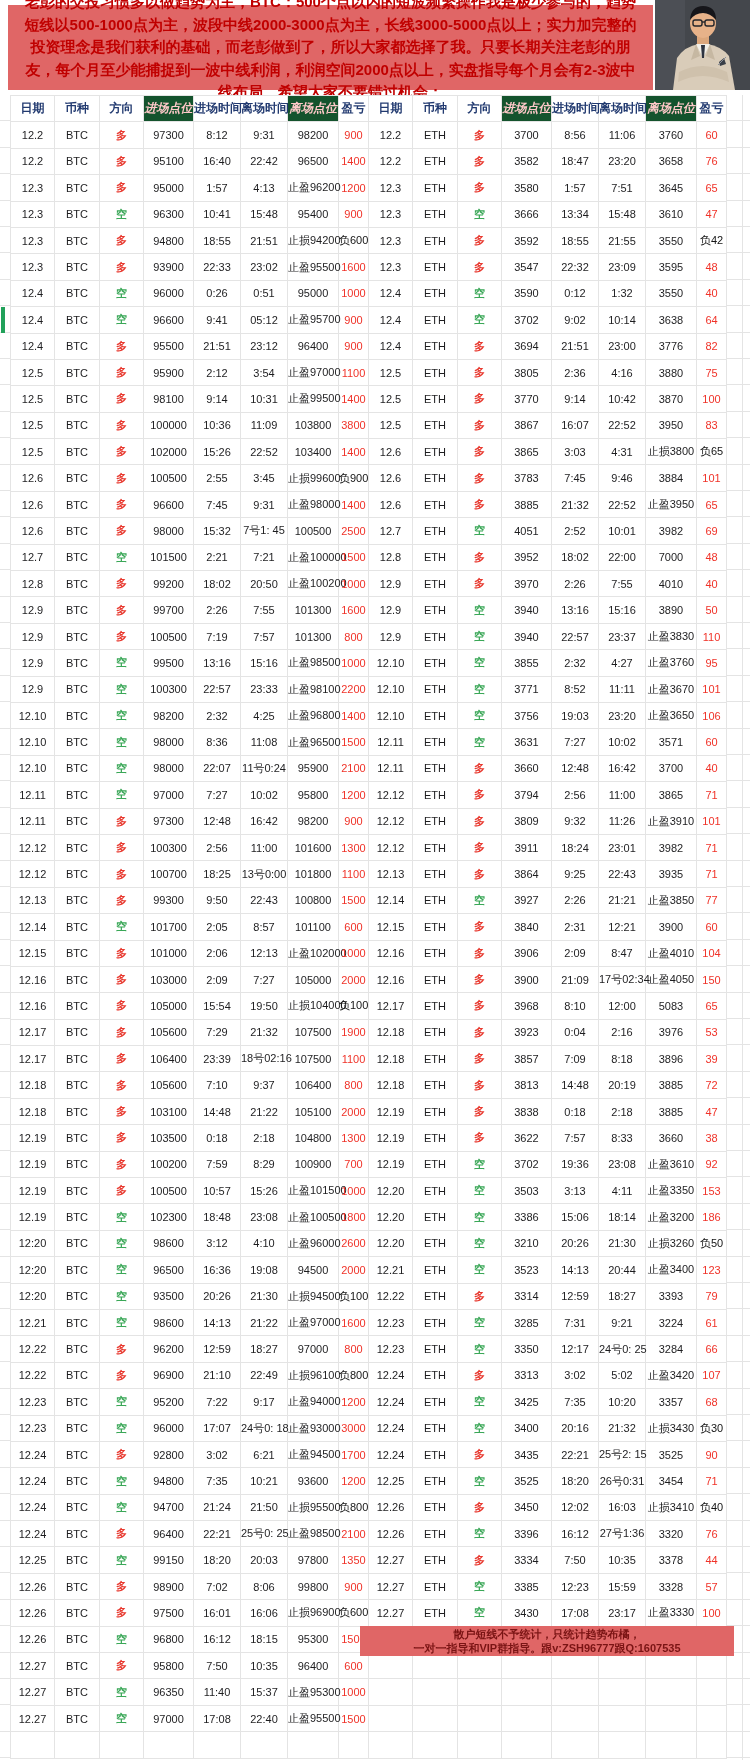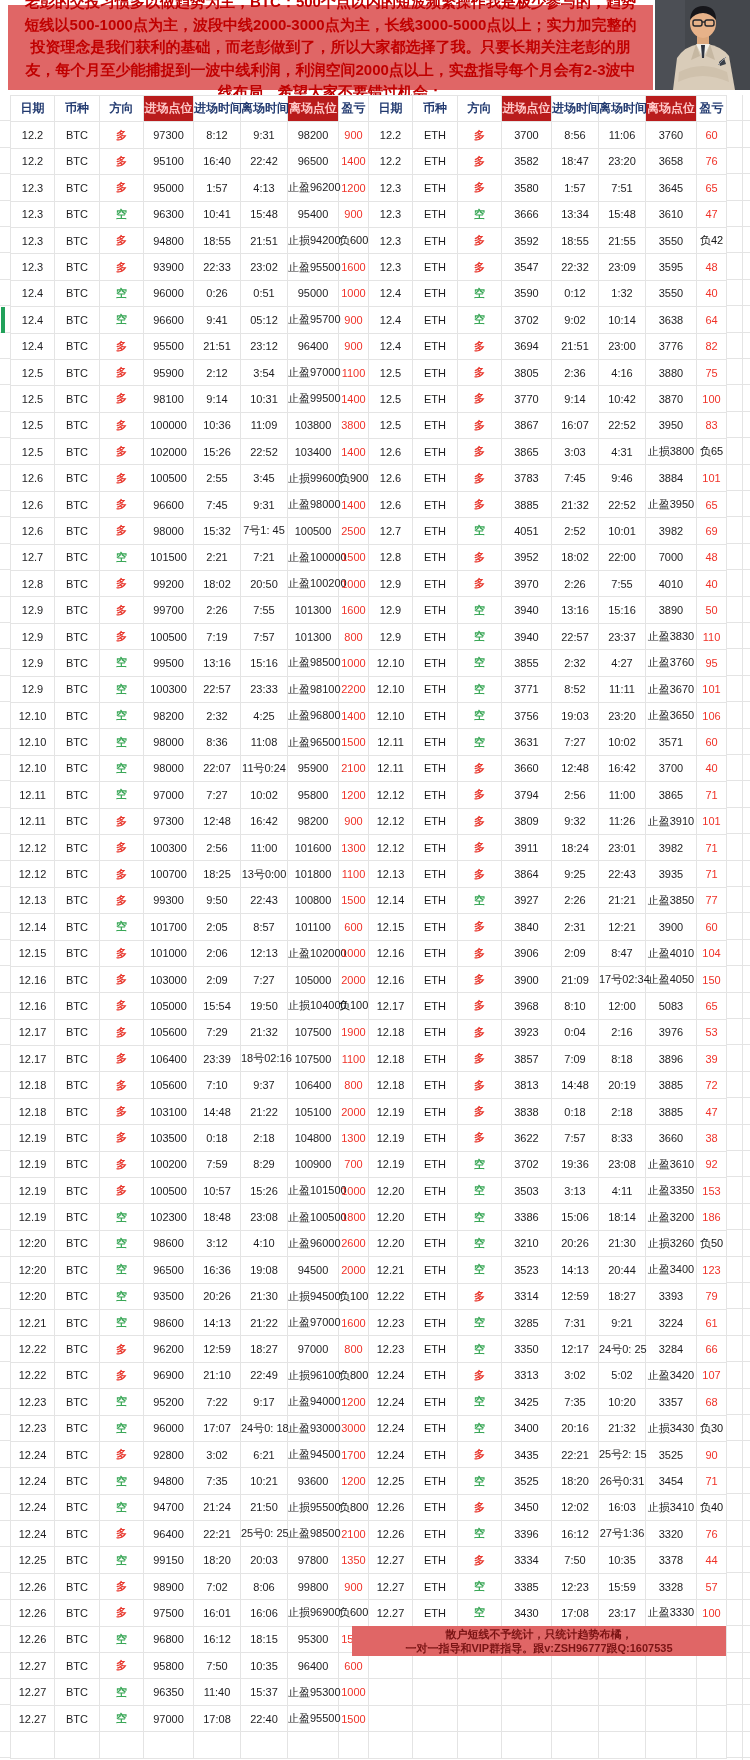--- a/index.html
+++ b/index.html
@@ -26,29 +26,29 @@
 
   
   table{border-collapse:collapse;table-layout:fixed;position:absolute;top:95px;background:#fff;}
   #btc-table{left:10px;width:358px;}
   #eth-table{left:368px;width:358px;}
   th,td{
     border:1px solid #e4e4e4;height:26.4px;padding:0;text-align:center;
     font-size:11px;color:#1d1d1f;white-space:nowrap;overflow:visible;box-sizing:border-box;
   }
   th{font-weight:bold;font-size:12px;color:#223a70;background:#fff;}
-  th.hl{background:#b91c1c;color:#ffc9c9;}
+  th.hl{background:#14532d;color:#ffc9c9;font-style:italic;}
   td.dir-long{color:#e8392f;font-weight:bold;}
   td.dir-short{color:#3aa757;font-weight:bold;}
   td.pnl-pos{color:#f03228;}
   td.pnl-neg{color:#141414;}
 
   
   .footer-banner{
-    position:absolute;left:352px;top:1626px;width:374px;height:30px;
+    position:absolute;left:360px;top:1626px;width:374px;height:30px;
     background:#e06666;color:#7a1414;font-weight:bold;font-size:11px;
     line-height:14px;text-align:center;display:flex;flex-direction:column;
     justify-content:center;z-index:3;
   }
   
   .row-indicator{position:absolute;left:1px;top:307px;width:4px;height:26px;background:#21a15a;z-index:4;}
 </style>
 </head>
 <body>
 

